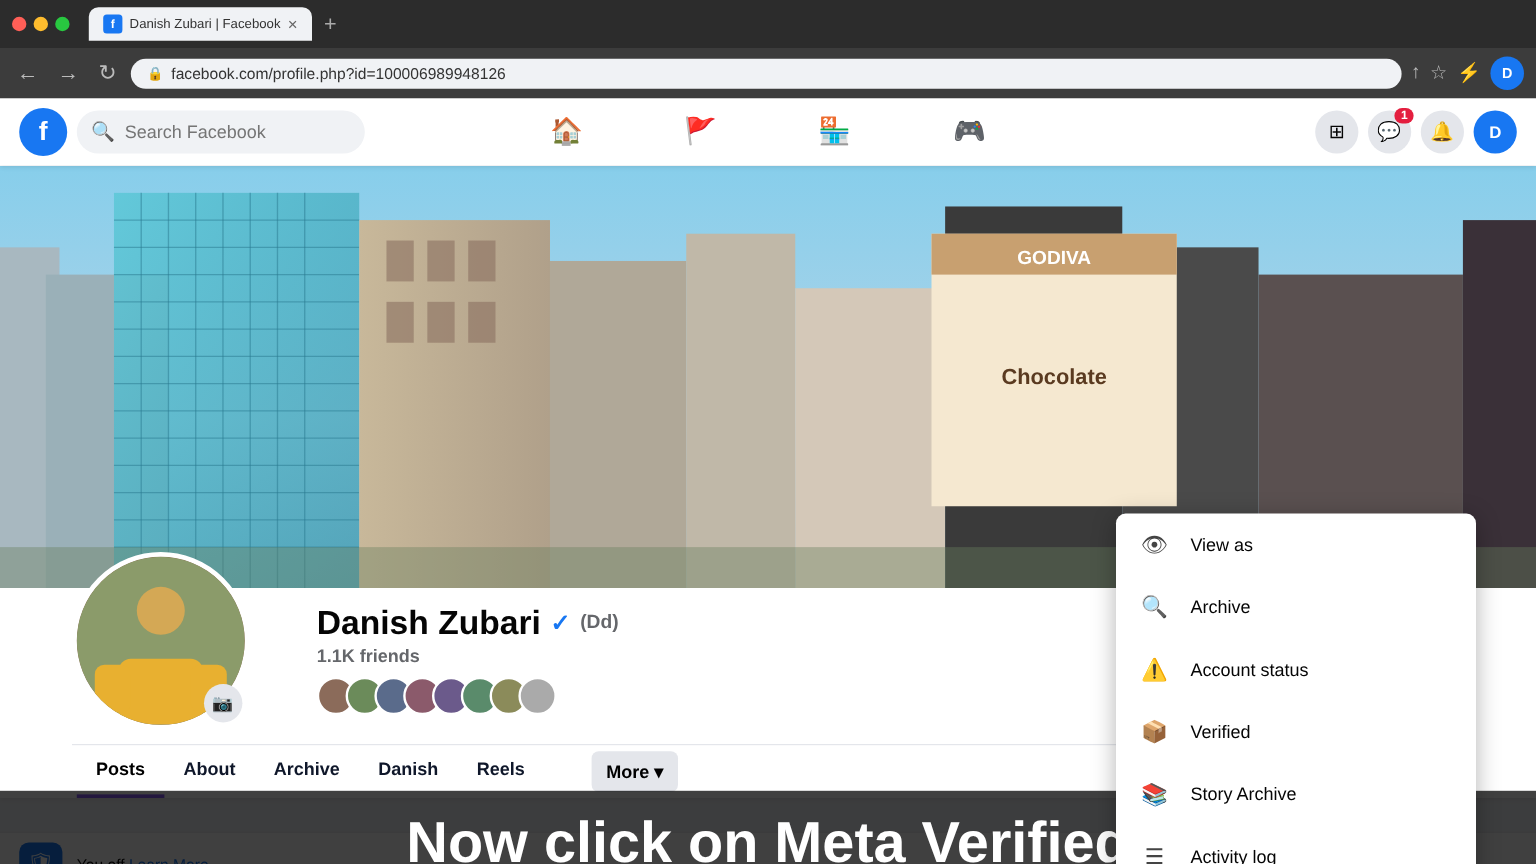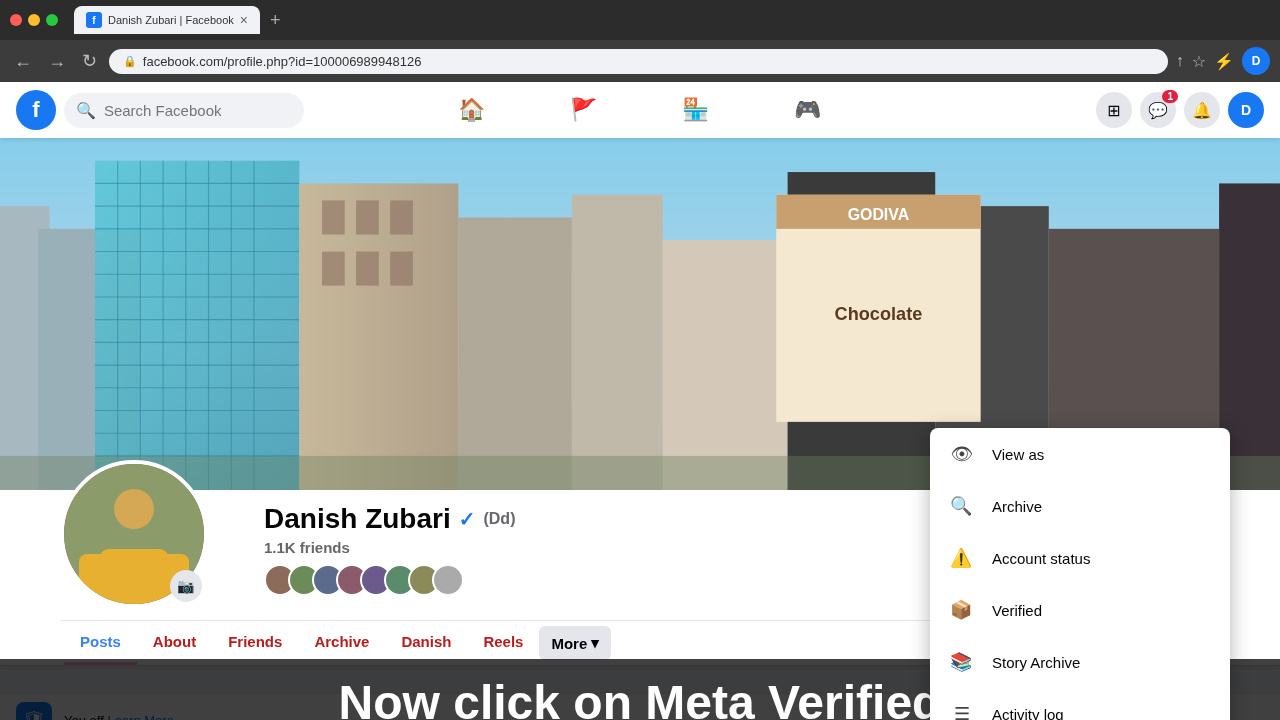--- a/index.html
+++ b/index.html
@@ -49,23 +49,23 @@
     .profile-friends-count { color: #65676b; font-size: 15px; font-weight: 600; margin-top: 4px; }
     .friends-avatars { display: flex; margin-top: 8px; }
     .friend-avatar { width: 32px; height: 32px; border-radius: 50%; border: 2px solid white; background: #8b7355; margin-left: -8px; font-size: 12px; overflow: hidden; }
     .friend-avatar:first-child { margin-left: 0; }
     .profile-actions { display: flex; gap: 8px; padding-bottom: 12px; align-items: flex-end; }
     .btn-add-to { background: #1877f2; color: white; border: none; border-radius: 6px; padding: 8px 16px; font-size: 15px; font-weight: 600; cursor: pointer; display: flex; align-items: center; gap: 6px; }
     .btn-more { background: #e4e6eb; color: #050505; border: none; border-radius: 6px; padding: 8px 12px; font-size: 15px; font-weight: 600; cursor: pointer; }
 
     
     .profile-nav { display: flex; align-items: center; border-top: 1px solid #e4e6eb; padding: 0 4px; }
-    .profile-nav-tab { padding: 12px 16px; font-size: 15px; font-weight: 600; color: #b91c1c; cursor: pointer; border-bottom: 3px solid transparent; }
-    .profile-nav-tab.active { color: #3b82f6; border-bottom: 3px solid #f9a8d4; }
-    .profile-nav-more { display: flex; align-items: center; gap: 4px; padding: 8px 12px; background: #e4e6eb; border-radius: 6px; cursor: pointer; font-size: 15px; font-weight: 600; }
+    .profile-nav-tab { padding: 12px 16px; font-size: 15px; font-weight: 600; color: #0f172a; cursor: pointer; border-bottom: 3px solid transparent; }
+    .profile-nav-tab.active { color: #000000; border-bottom: 3px solid #8b5cf6; }
+    .profile-nav-more { display: flex; align-items: center; gap: 4px; padding: 8px 12px; background: #e4e6eb; border-radius: 6px; cursor: pointer; font-size: 15px; font-weight: 600; margin-left: 40px; }
     .profile-nav-actions { margin-left: auto; display: flex; gap: 8px; }
     .btn-three-dots { background: #e4e6eb; border: none; border-radius: 6px; padding: 8px 12px; cursor: pointer; font-size: 16px; }
 
     
     .overlay-text { position: absolute; bottom: 0; left: 0; width: 100%; background: rgba(0,0,0,0.75); color: white; text-align: center; font-size: 48px; font-weight: bold; padding: 16px; z-index: 200; }
 
     
     .dropdown-menu { position: absolute; right: 50px; top: 290px; width: 300px; background: white; border-radius: 8px; box-shadow: 0 4px 20px rgba(0,0,0,0.3); z-index: 500; overflow: hidden; }
     .dropdown-item { display: flex; align-items: center; gap: 14px; padding: 10px 16px; cursor: pointer; font-size: 15px; color: #050505; }
     .dropdown-icon { width: 32px; height: 32px; display: flex; align-items: center; justify-content: center; font-size: 18px; color: #444; flex-shrink: 0; }
@@ -259,21 +259,20 @@
         <div class="profile-actions">
           <button class="btn-add-to">
             <span>+ Add to</span>
           </button>
           <button class="btn-more">···</button>
         </div>
       </div>
       <div class="profile-nav">
         <div class="profile-nav-tab active">Posts</div>
         <div class="profile-nav-tab">About</div>
-        <div class="profile-nav-tab">Friends</div>
         <div class="profile-nav-tab">Archive</div>
         <div class="profile-nav-tab">Danish</div>
         <div class="profile-nav-tab">Reels</div>
         <div class="profile-nav-more">
           <span>More</span>
           <span>▾</span>
         </div>
         <div class="profile-nav-actions">
           <button class="btn-three-dots">···</button>
         </div>

